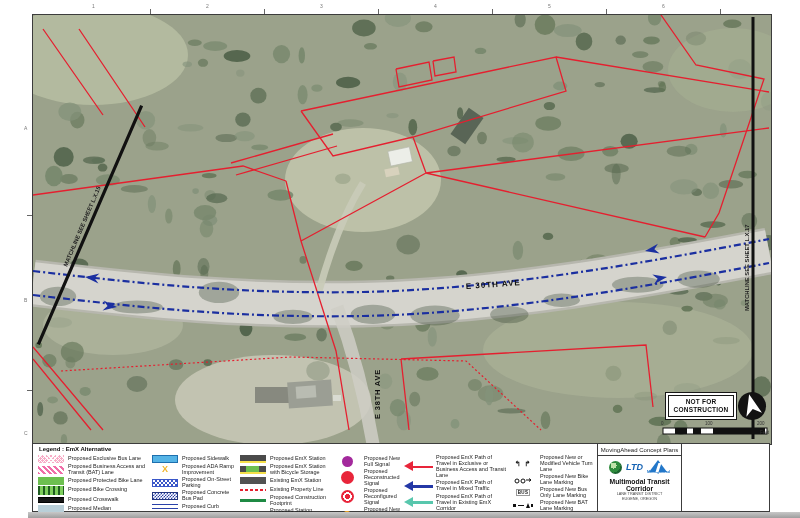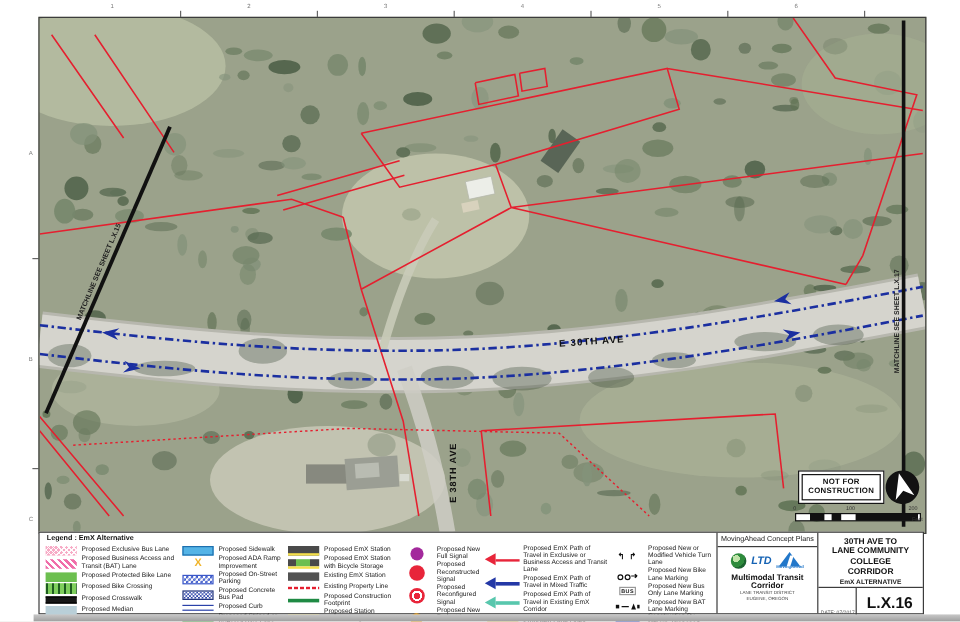--- a/index.html
+++ b/index.html
@@ -652,30 +652,16 @@
         <span style="display:flex;flex-direction:column;align-items:center;">
           <span class="logo-ma"></span>
           <span class="logo-ma-label">MovingAhead</span>
         </span>
       </div>
       <div class="mtc">Multimodal Transit Corridor</div>
       <div class="sub">LANE TRANSIT DISTRICT</div>
       <div class="sub">EUGENE, OREGON</div>
     </div>
 
-    <div id="tb-right">
-      <div id="tb-title">
-        <div class="t1">30TH AVE TO</div>
-        <div class="t1">LANE COMMUNITY COLLEGE</div>
-        <div class="t1">CORRIDOR</div>
-        <div class="t2">EmX ALTERNATIVE</div>
-      </div>
-      <div id="tb-bottom">
-        <div id="tb-date-cell">
-          <span class="date">DATE: 07/2017</span>
-        </div>
-        <div id="tb-sheetno">L.X.16</div>
-      </div>
-    </div>
   </div>
 
   <div id="bottom-shade"></div>
 </div>
 
 </body></html>

